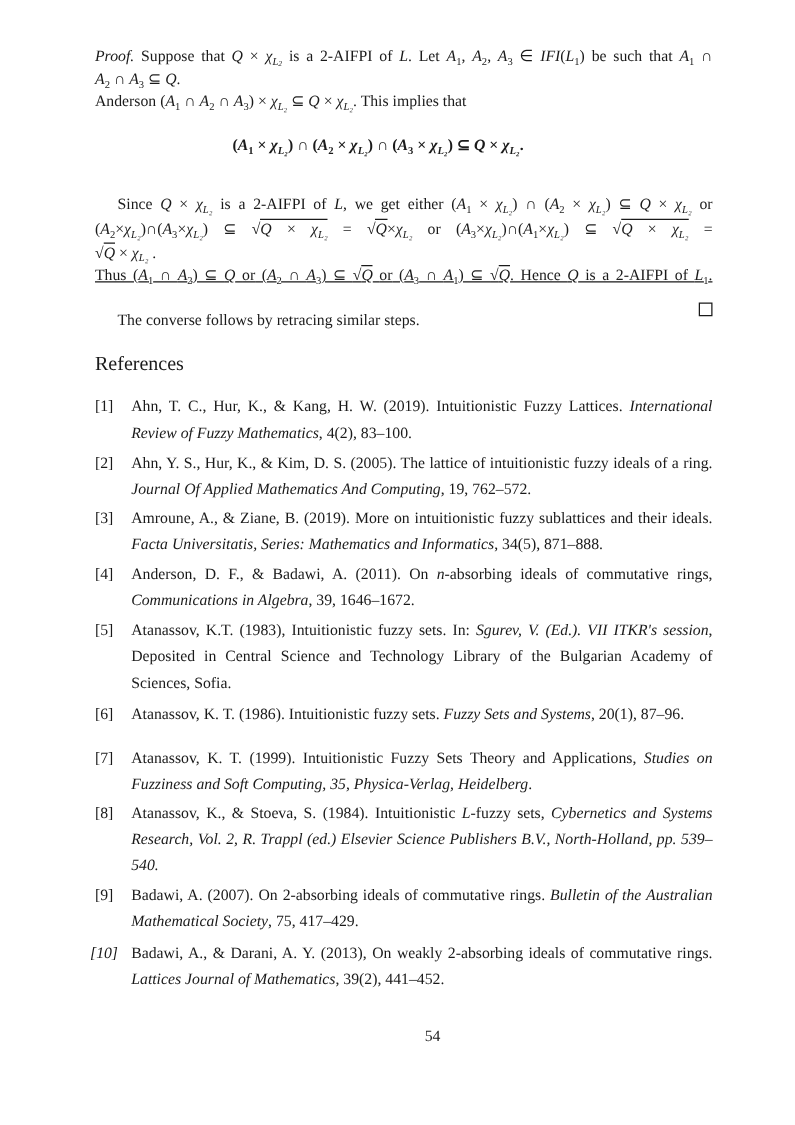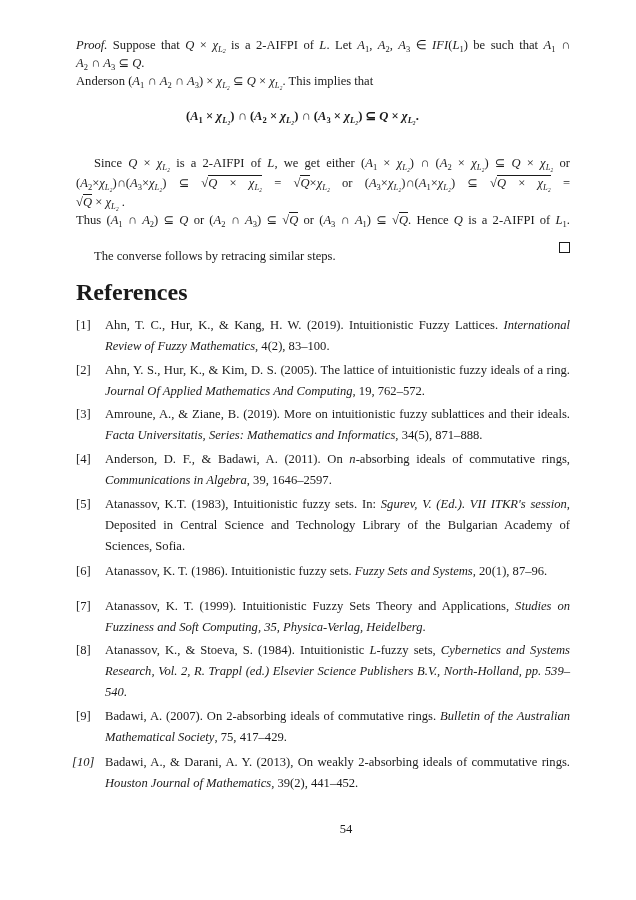--- a/index.html
+++ b/index.html
@@ -9,21 +9,21 @@
   }
   .page { position: absolute; left: 76px; top: 0; width: 494px; }
   .line { position: absolute; left: 0; white-space: nowrap; line-height: 16px; }
   .i { font-style: italic; margin-top: 16px; }
   .m { font-style: italic; font-family: "Liberation Serif", serif; }
   sub { font-size: 8.5px; vertical-align: -3px; line-height: 0; }
   .sqrt { border-top: 1px solid #1a1a1a; padding-top: 0px; }
   .rad { font-style: normal; }
   .justify { text-align: justify; text-align-last: justify; width: 494px; }
   .qed { position: absolute; right: 0; width: 9px; height: 9px; border: 1px solid #1a1a1a; }
-  .heading { position: absolute; left: 0; top: 280px; font-weight: bold; font-size: 24px; line-height: 24px; }
+  .heading { position: absolute; left: 0; top: 280px; font-weight: normal; font-size: 16px; line-height: 24px; }
   .ref { position: absolute; left: 0; width: 494px; }
   .ref .num { position: absolute; left: 0; top: 0; line-height: 21px; }
   .ref .body { position: absolute; left: 29px; width: 465px; line-height: 21px; text-align: justify; }
   .pagenum { position: absolute; left: 0; width: 636px; top: 822px; text-align: center; font-size: 12.6px; padding-left: 28px; }
 </style>
 </head>
 <body>
 
 <div class="page">
 
@@ -44,21 +44,21 @@
 
   <div class="line justify" style="top:155px; text-indent:18px;">
     <span>Since </span><span class="m">Q</span> × <span class="m">χ<sub>L₂</sub></span><span> is a 2-AIFPI of </span><span class="m">L</span><span>, we get either </span>(<span class="m">A</span><sub>1</sub> × <span class="m">χ<sub>L₂</sub></span>) ∩ (<span class="m">A</span><sub>2</sub> × <span class="m">χ<sub>L₂</sub></span>) ⊆ <span class="m">Q</span> × <span class="m">χ<sub>L₂</sub></span> <span>or</span>
   </div>
   <div class="line justify" style="top:175px;">
     (<span class="m">A</span><sub>2</sub>×<span class="m">χ<sub>L₂</sub></span>)∩(<span class="m">A</span><sub>3</sub>×<span class="m">χ<sub>L₂</sub></span>) ⊆ <span class="rad">√</span><span class="sqrt"><span class="m">Q</span> × <span class="m">χ<sub>L₂</sub></span></span> = <span class="rad">√</span><span class="sqrt m">Q</span>×<span class="m">χ<sub>L₂</sub></span> <span>or</span> (<span class="m">A</span><sub>3</sub>×<span class="m">χ<sub>L₂</sub></span>)∩(<span class="m">A</span><sub>1</sub>×<span class="m">χ<sub>L₂</sub></span>) ⊆ <span class="rad">√</span><span class="sqrt"><span class="m">Q</span> × <span class="m">χ<sub>L₂</sub></span></span> =
   </div>
   <div class="line" style="top:194px;">
     <span class="rad">√</span><span class="sqrt m">Q</span> × <span class="m">χ<sub>L₂</sub></span> .
   </div>
-  <div class="line justify" style="top:212px;">
+  <div class="line justify" style="top:212px;text-decoration:underline;">
     <span>Thus </span>(<span class="m">A</span><sub>1</sub> ∩ <span class="m">A</span><sub>2</sub>) ⊆ <span class="m">Q</span> <span>or</span> (<span class="m">A</span><sub>2</sub> ∩ <span class="m">A</span><sub>3</sub>) ⊆ <span class="rad">√</span><span class="sqrt m">Q</span> <span>or</span> (<span class="m">A</span><sub>3</sub> ∩ <span class="m">A</span><sub>1</sub>) ⊆ <span class="rad">√</span><span class="sqrt m">Q</span><span>. Hence </span><span class="m">Q</span><span> is a 2-AIFPI of </span><span class="m">L</span><sub>1</sub>.
   </div>
   <div class="line" style="top:248px; left:18px;">The converse follows by retracing similar steps.</div>
   <div class="qed" style="top:242px;"></div>
 
   <div class="heading">References</div>
 
   <div class="ref" style="top:315px;">
     <span class="num">[1]</span>
     <div class="body"><span>Ahn, T. C., Hur, K., &amp; Kang, H. W. (2019). Intuitionistic Fuzzy Lattices. </span><span class="i">International Review of Fuzzy Mathematics</span><span>, 4(2), 83–100.</span></div>
@@ -66,21 +66,21 @@
   <div class="ref" style="top:360px;">
     <span class="num">[2]</span>
     <div class="body"><span>Ahn, Y. S., Hur, K., &amp; Kim, D. S. (2005). The lattice of intuitionistic fuzzy ideals of a ring. </span><span class="i">Journal Of Applied Mathematics And Computing</span><span>, 19, 762–572.</span></div>
   </div>
   <div class="ref" style="top:404px;">
     <span class="num">[3]</span>
     <div class="body"><span>Amroune, A., &amp; Ziane, B. (2019). More on intuitionistic fuzzy sublattices and their ideals. </span><span class="i">Facta Universitatis, Series: Mathematics and Informatics</span><span>, 34(5), 871–888.</span></div>
   </div>
   <div class="ref" style="top:449px;">
     <span class="num">[4]</span>
-    <div class="body"><span>Anderson, D. F., &amp; Badawi, A. (2011). On </span><span class="m">n</span><span>-absorbing ideals of commutative rings, </span><span class="i">Communications in Algebra</span><span>, 39, 1646–2597.</span></div>
+    <div class="body"><span>Anderson, D. F., &amp; Badawi, A. (2011). On </span><span class="m">n</span><span>-absorbing ideals of commutative rings, </span><span class="i">Communications in Algebra</span><span>, 39, 1646–1672.</span></div>
   </div>
   <div class="ref" style="top:494px;">
     <span class="num">[5]</span>
     <div class="body"><span>Atanassov, K.T. (1983), Intuitionistic fuzzy sets. In: </span><span class="i">Sgurev, V. (Ed.). VII ITKR's session</span><span>, Deposited in Central Science and Technology Library of the Bulgarian Academy of Sciences, Sofia.</span></div>
   </div>
   <div class="ref" style="top:561px;">
     <span class="num">[6]</span>
     <div class="body"><span>Atanassov, K. T. (1986). Intuitionistic fuzzy sets. </span><span class="i">Fuzzy Sets and Systems</span><span>, 20(1), 87–96.</span></div>
   </div>
   <div class="ref" style="top:596px;">
@@ -90,17 +90,17 @@
   <div class="ref" style="top:640px;">
     <span class="num">[8]</span>
     <div class="body"><span>Atanassov, K., &amp; Stoeva, S. (1984). Intuitionistic </span><span class="m">L</span><span>-fuzzy sets, </span><span class="i">Cybernetics and Systems Research, Vol. 2, R. Trappl (ed.) Elsevier Science Publishers B.V., North-Holland, pp. 539–540.</span><span></span></div>
   </div>
   <div class="ref" style="top:706px;">
     <span class="num">[9]</span>
     <div class="body"><span>Badawi, A. (2007). On 2-absorbing ideals of commutative rings. </span><span class="i">Bulletin of the Australian Mathematical Society</span><span>, 75, 417–429.</span></div>
   </div>
   <div class="ref" style="top:752px;">
     <span class="num" style="left:-4px;font-style:italic;">[10]</span>
-    <div class="body"><span>Badawi, A., &amp; Darani, A. Y. (2013), On weakly 2-absorbing ideals of commutative rings. </span><span class="i">Houston Journal of Mathematics</span><span>, 39(2), 441–452.</span></div>
+    <div class="body"><span>Badawi, A., &amp; Darani, A. Y. (2013), On weakly 2-absorbing ideals of commutative rings. </span><span class="i">Lattices Journal of Mathematics</span><span>, 39(2), 441–452.</span></div>
   </div>
 </div>
 
 <div class="pagenum">54</div>
 
 </body></html>

